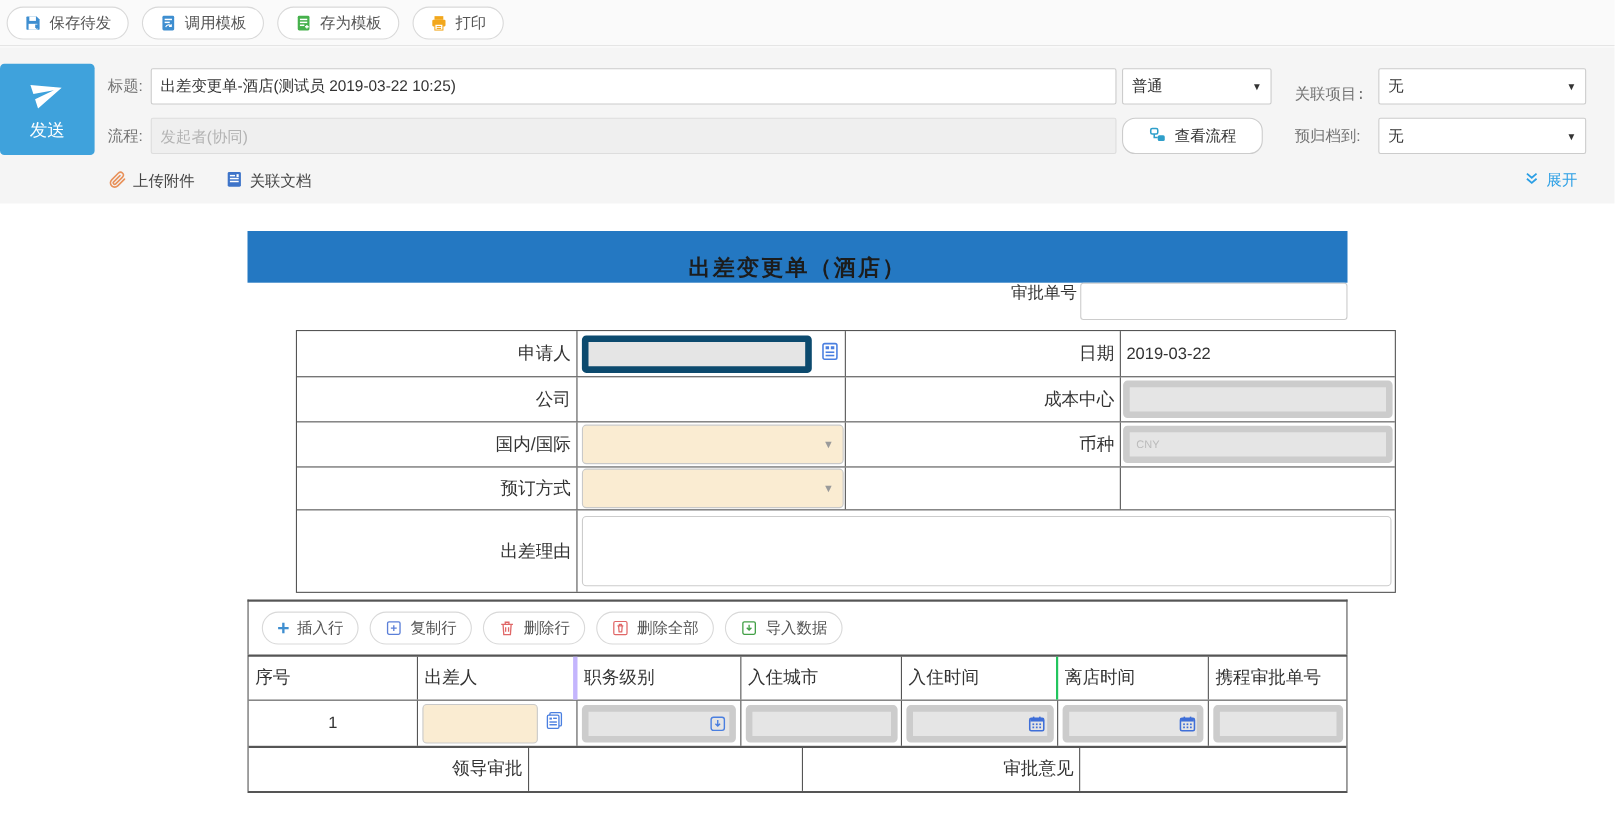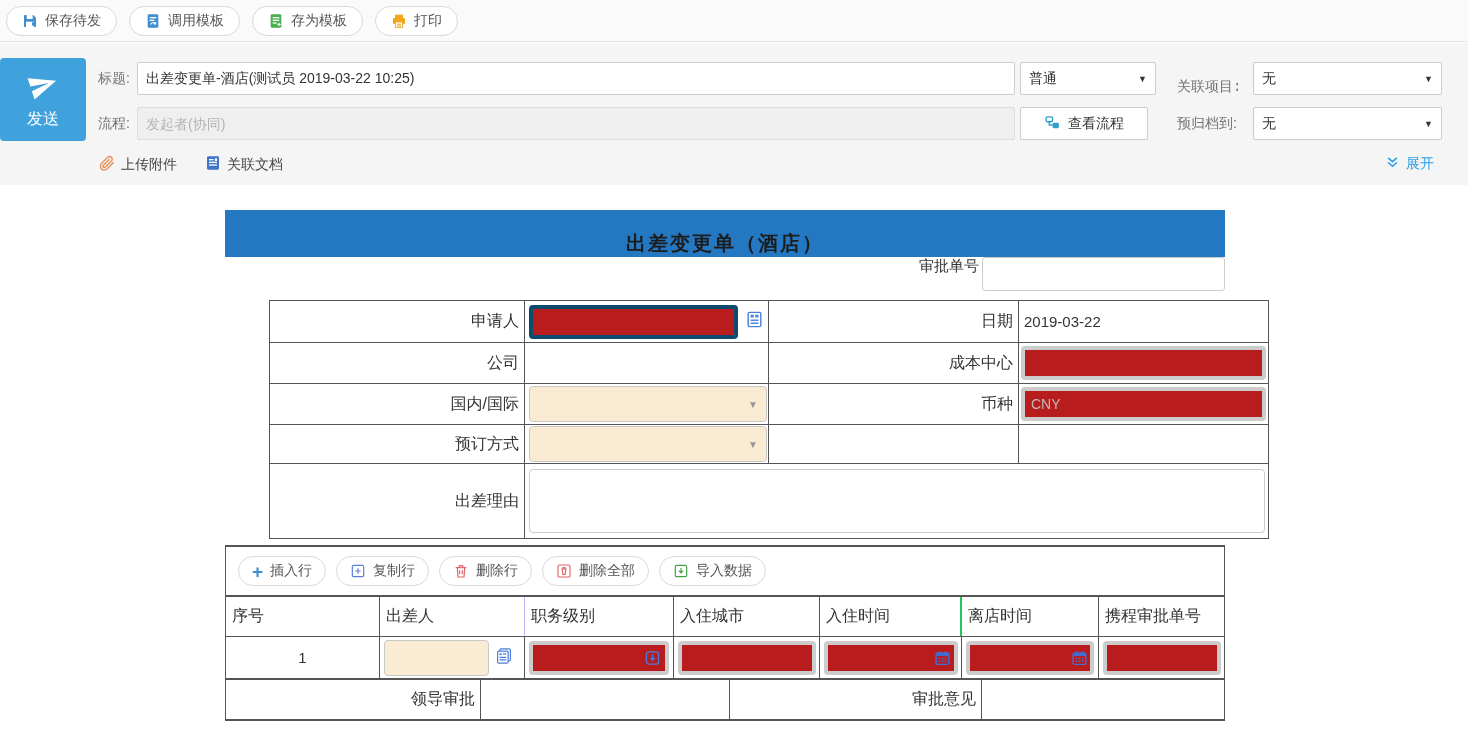--- a/index.html
+++ b/index.html
@@ -24,21 +24,21 @@
   .send-btn .lbl { font-size:16px; }
   .hdr-label { position:absolute; font-size:14px; color:#737373; line-height:33px; }
   .hdr-input { position:absolute; height:33px; border:1px solid #ccc; background:#fff;
                font-size:14px; color:#333; padding:0 8px; border-radius:2px;
                font-family:"Liberation Sans","DejaVu Sans",sans-serif; }
   .hdr-input.gray { background:#efefef; border-color:#ddd; }
   .hdr-input.gray::placeholder { color:#b3b3b3; }
   .selbox { position:absolute; height:33px; border:1px solid #ccc; background:#fff; border-radius:2px;
             display:flex; align-items:center; font-size:14px; color:#333; padding:0 8px; cursor:pointer; }
   .selbox .arrow { margin-left:auto; font-size:9px; color:#333; }
-  .btn-flow { position:absolute; height:33px; border:1px solid #ccc; background:#fff; border-radius:2px;
+  .btn-flow { position:absolute; height:33px; border:1px solid #ccc; background:#fff; border-radius:12px;
               display:flex; align-items:center; justify-content:center; gap:7px;
               font-size:14px; color:#333; cursor:pointer; }
   .hlink { position:absolute; display:flex; align-items:center; gap:6px; font-size:14px; color:#444; cursor:pointer; }
   .hlink.blue { color:#2b9fe5; }
 
   
   .form { position:absolute; left:225px; top:210px; width:1000px; }
   .banner { position:absolute; left:0; top:0; width:1000px; height:47px; background:#2478c2;
             display:flex; align-items:center; justify-content:center; }
   .banner .t { font-size:20px; font-weight:bold; color:#1c1c1c; letter-spacing:2px;margin-top:20px; }
@@ -50,22 +50,22 @@
 
   .t1 { position:absolute; left:0; top:90px; width:1000px; border:1px solid #555;margin-left:44px; }
   .t1 .row { display:flex; }
   .t1 .row + .row { border-top:1px solid #555; }
   .cell { display:flex; align-items:center; }
   .cell.lab { justify-content:flex-end; padding-right:5px; font-size:16px; color:#333; }
   .cell.bR { border-right:1px solid #555; }
   .w1 { width:255px; } .w2 { width:244px; } .w3 { width:250px; } .w4 { flex:1; }
   .r-std { height:41px; } .r-reason { height:75px; }
 
-  .inp { height:34px; border:4px solid #0c4a6e; border-radius:4px; background:#b91c1c;
-         padding:0 6px; font-size:14px; font-family:"Liberation Sans","DejaVu Sans",sans-serif; }
+  .inp { height:34px; border:6px solid #0c4a6e; border-radius:4px; background:#e5e5e5;
+         padding:0 6px; font-size:10px; font-family:"Liberation Sans","DejaVu Sans",sans-serif; }
   .inp.plain { border-color:#ccc; }
   .inp.plain::placeholder { color:#bbb; }
   .ysel { height:36px; background:#faecd2; border:1px solid #c9c9c9; border-radius:4px;
           display:flex; align-items:center; cursor:pointer; }
   .ysel .arrow { margin-left:auto; margin-right:8px; font-size:10px; color:#9a9a9a; }
   .datetext { font-size:15px; color:#333; padding-left:5px; }
   .reason-ta { width:736px; height:64px; border:1px solid #ccc; border-radius:4px; background:#fff;
                resize:none; font-size:14px; padding:4px 6px; margin-left:4px;
                font-family:"Liberation Sans","DejaVu Sans",sans-serif; }
 
@@ -325,21 +325,21 @@
               <path d="M12 7.5v7M8.8 11.5 12 14.7l3.2-3.2"></path>
             </svg>
         </span>
         <span>导入数据</span>
       </div>
     </div>
 
     <div class="items">
       <div class="hrow">
         <div class="hcell bR c1" style="border-right:1px solid #555;">序号</div>
-        <div class="hcell c2" style="border-right:1px solid #c4b5fd;">出差人</div>
+        <div class="hcell c2" style="border-right:4px solid #c4b5fd;">出差人</div>
         <div class="hcell c3" style="border-right:1px solid #555;">职务级别</div>
         <div class="hcell c4" style="border-right:1px solid #555;">入住城市</div>
         <div class="hcell c5" style="border-right:2px solid #22c55e;">入住时间</div>
         <div class="hcell c6" style="border-right:1px solid #555;">离店时间</div>
         <div class="hcell c7">携程审批单号</div>
       </div>
 
       <div class="drow">
         <div class="dcell c1" style="border-right:1px solid #555;">
           <span class="seq">1</span>

